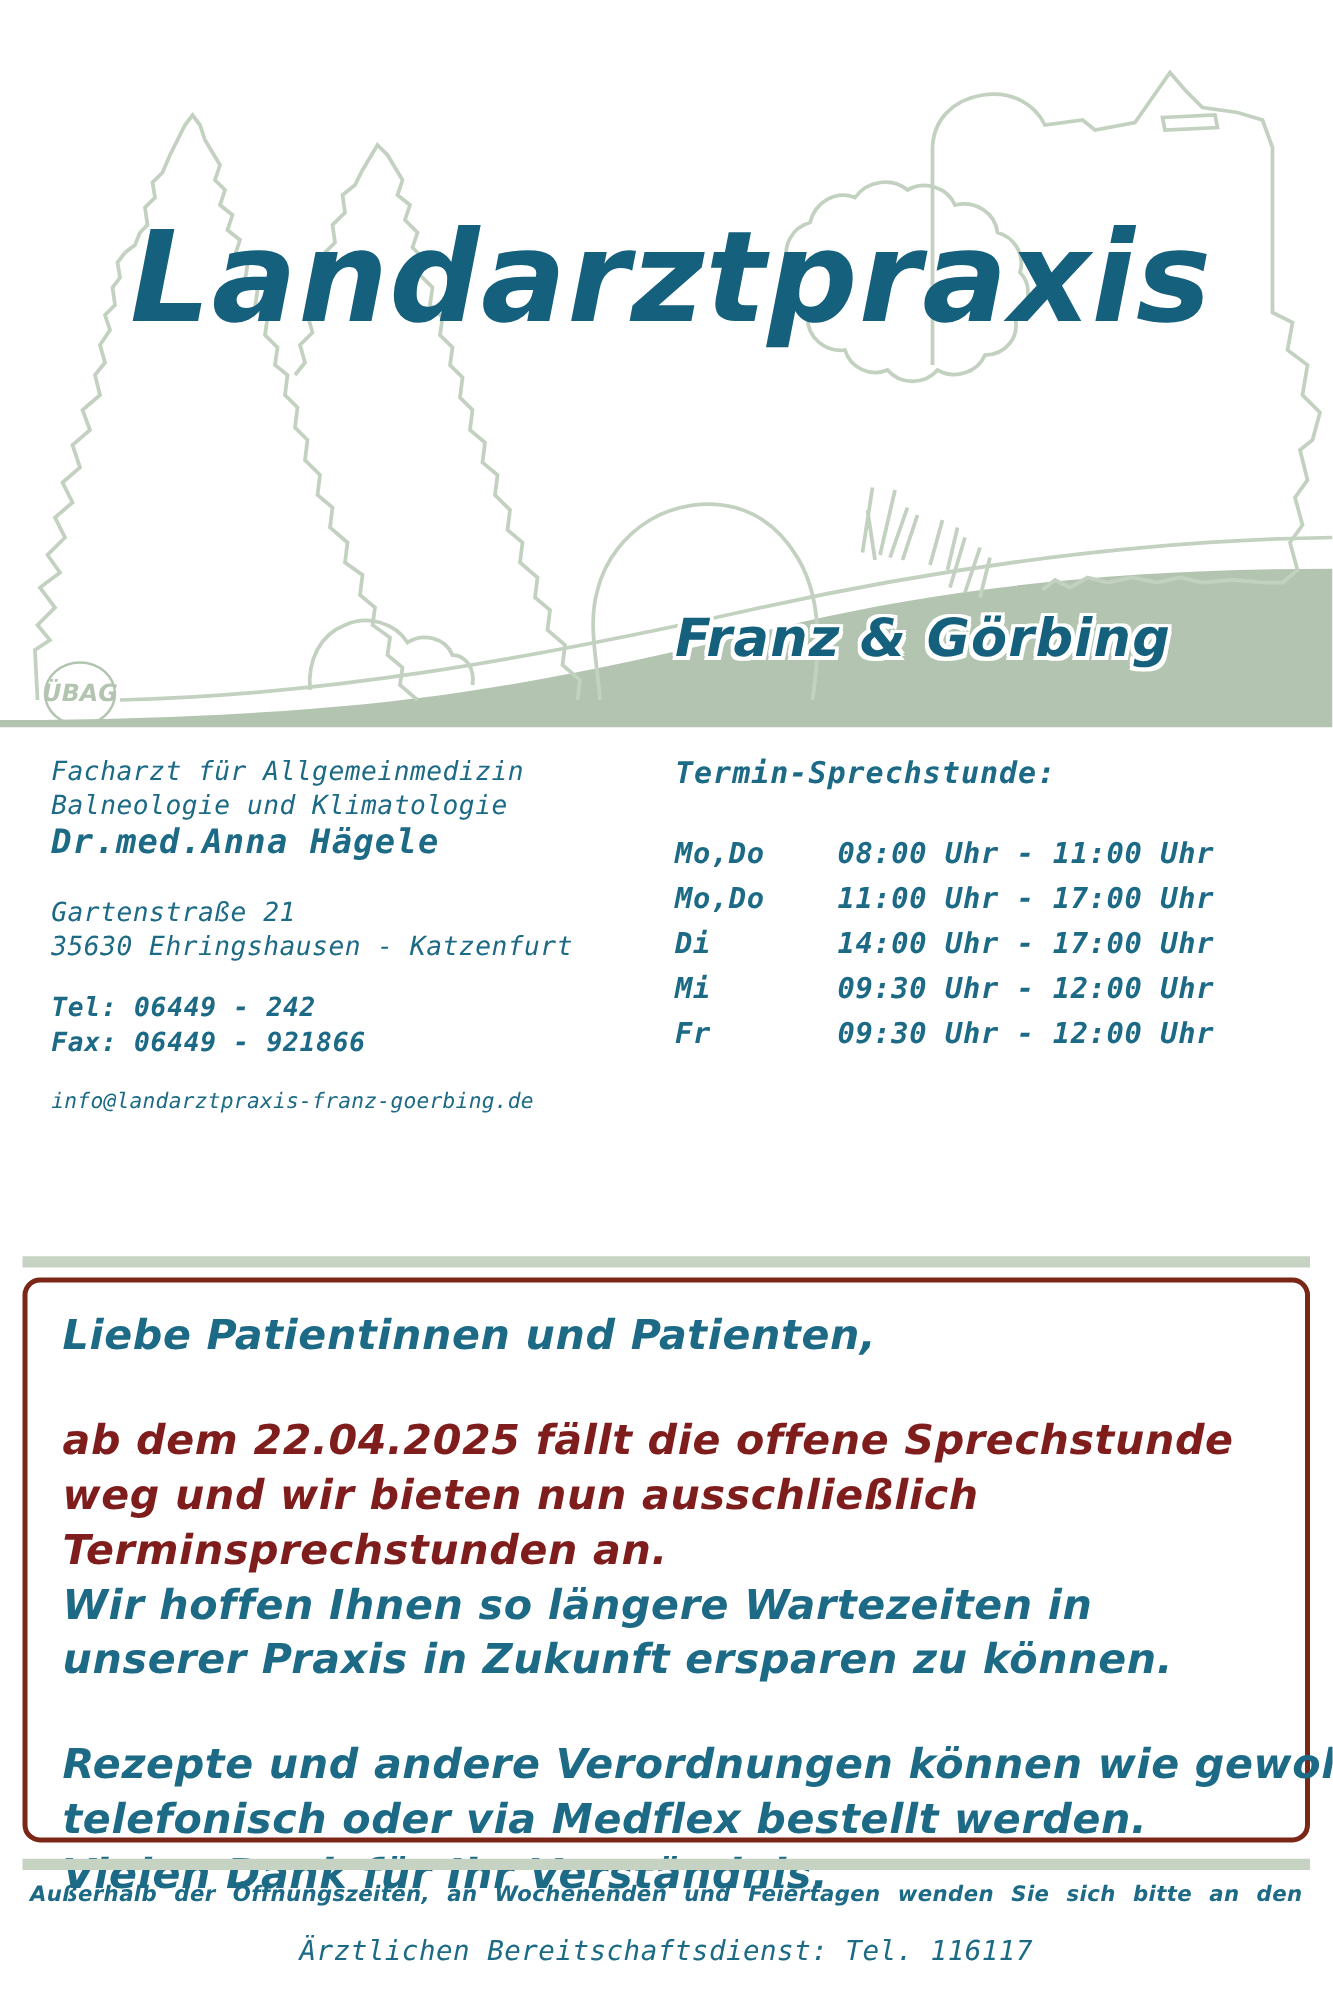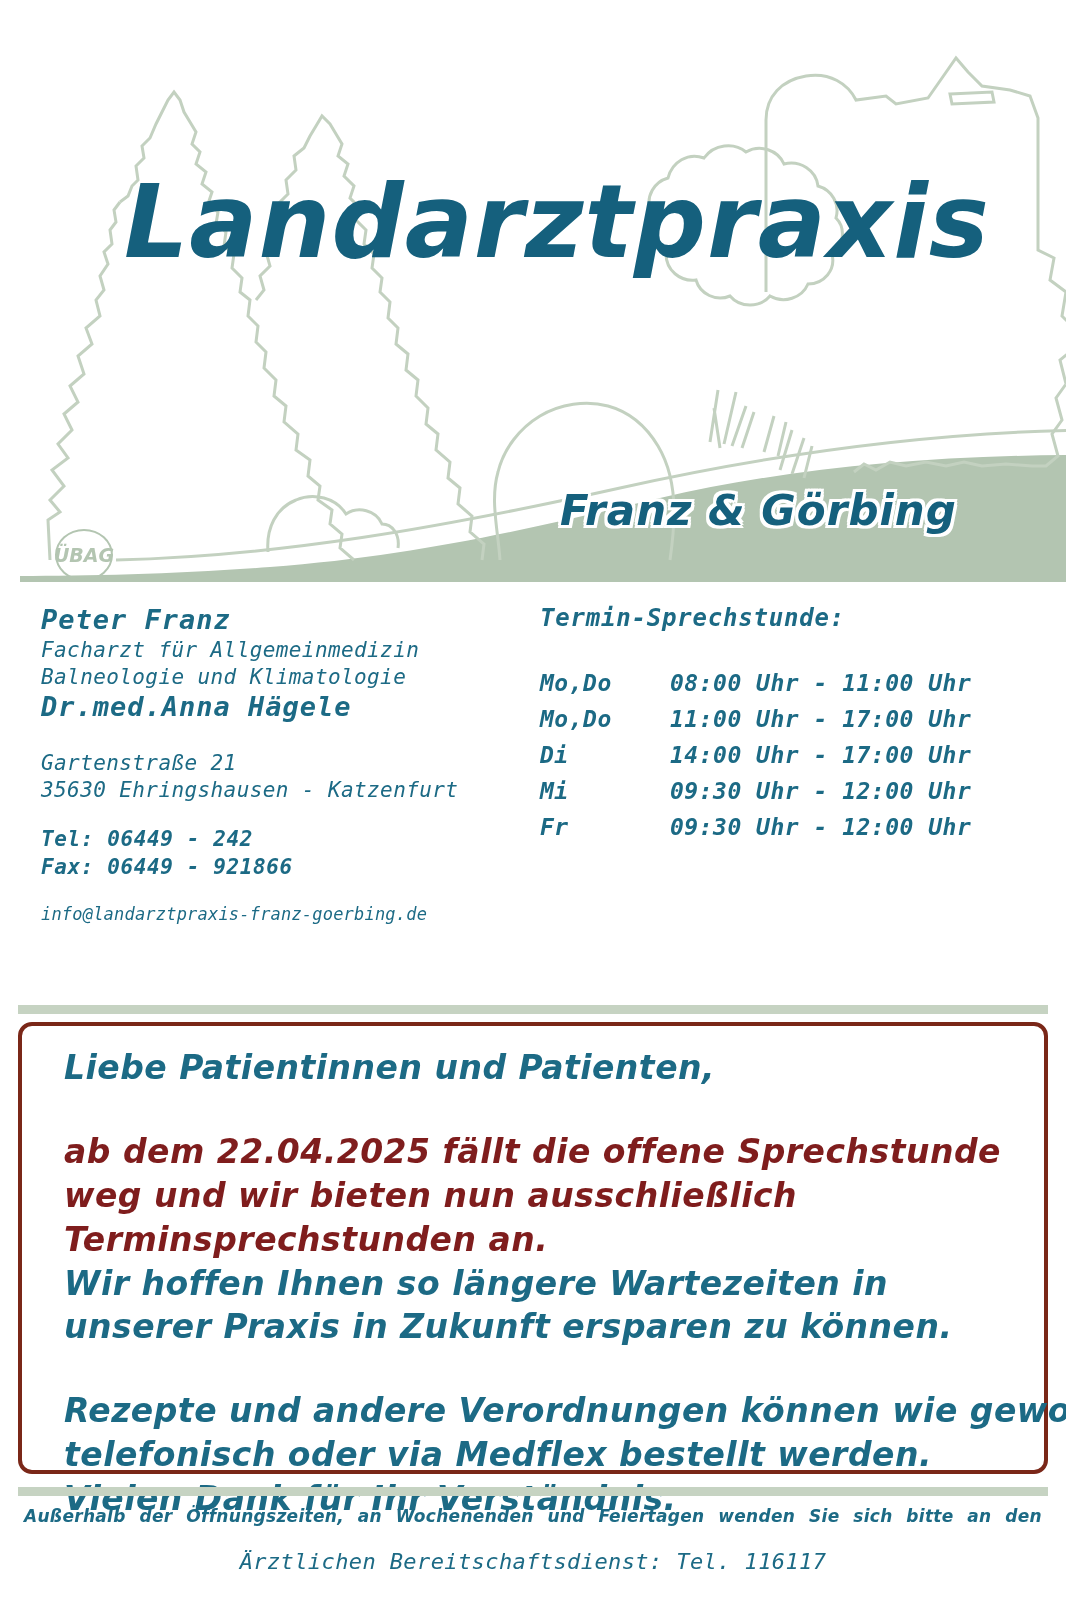--- a/index.html
+++ b/index.html
@@ -15,21 +15,20 @@
     font-family: "DejaVu Sans Mono", monospace;
     -webkit-font-smoothing: antialiased;
   }
 
   
   .header {
     position: absolute;
     left: 0; top: 0;
     width: 878px;
     height: 582px;
-    margin-left: 20px;
   }
   .header-art {
     position: absolute;
     left: 0; top: 0;
     width: 1066px;
     height: 582px;
   }
   .practice-title {
     position: absolute;
     left: 104px;
@@ -204,21 +203,21 @@
   .announcement {
     position: absolute;
     left: 18px;
     top: 1022px;
     width: 1030px;
     height: 452px;
     box-sizing: border-box;
     border: 4px solid #7a2718;
     border-radius: 14px;
     background: #ffffff;
-    padding: 20px 42px;
+    padding: 20px 28px;
   }
   .ann-line {
     font-family: "DejaVu Sans", sans-serif;
     font-weight: bold;
     font-style: italic;
     font-size: 33px;
     letter-spacing: 0.5px;
     line-height: 1.33;
     white-space: nowrap;
   }
@@ -343,21 +342,20 @@
   <div class="practice-title">Landarztpraxis</div>
 
   <div class="doctors-name">Franz &amp; Görbing</div>
 
   <div class="ubag-badge">ÜBAG</div>
 </div>
 
 <div class="info-section">
 
   <div class="contact-col">
-    <div class="doc-name">Peter Franz</div>
     <div class="doc-role">Facharzt für Allgemeinmedizin</div>
     <div class="doc-role">Balneologie und Klimatologie</div>
     <div class="doc-name">Dr.med.Anna Hägele</div>
 
     <div class="gap-sm"></div>
 
     <div class="addr-line">Gartenstraße 21</div>
     <div class="addr-line">35630 Ehringshausen - Katzenfurt</div>
 
     <div class="gap-xs"></div>

